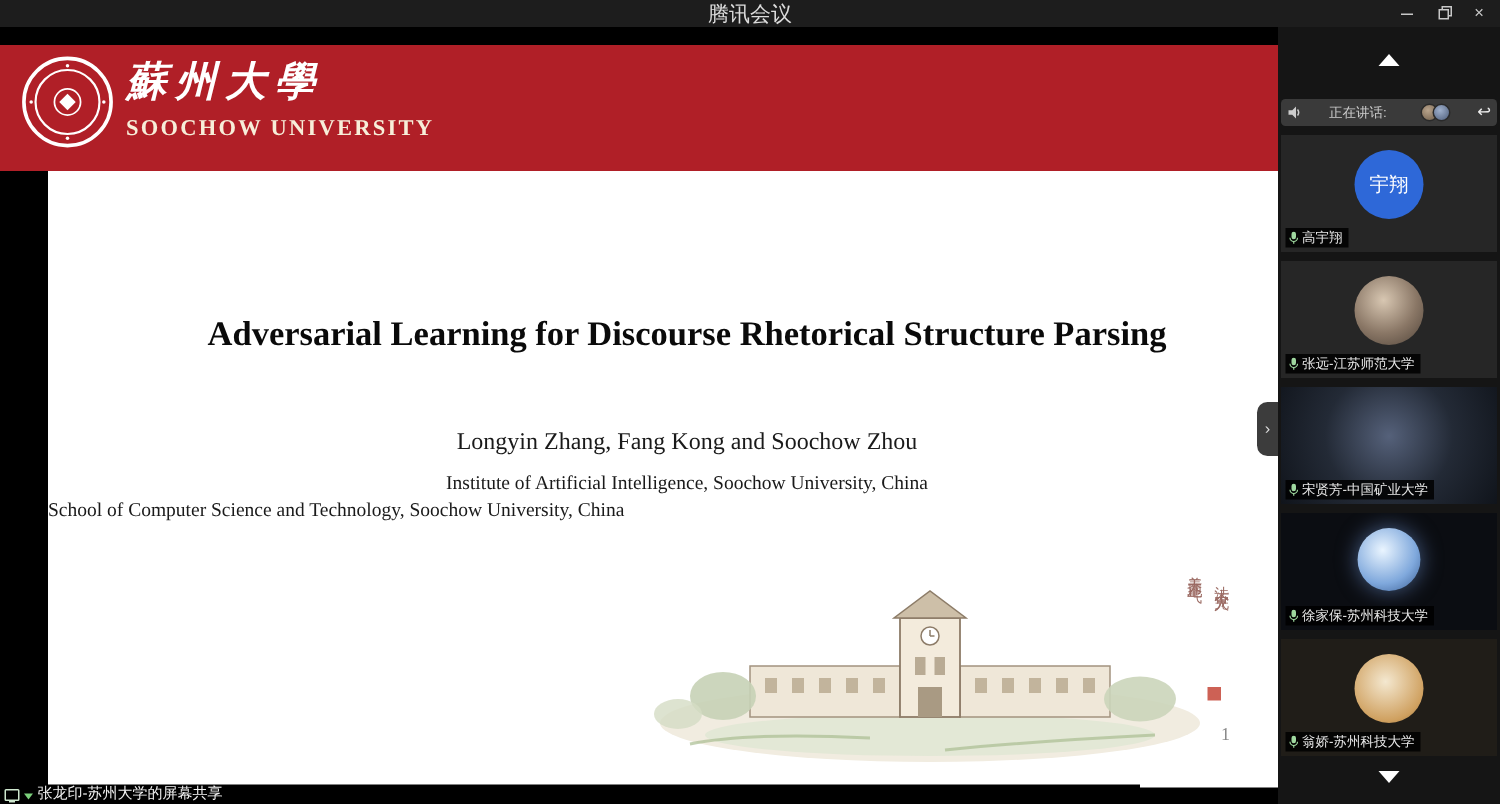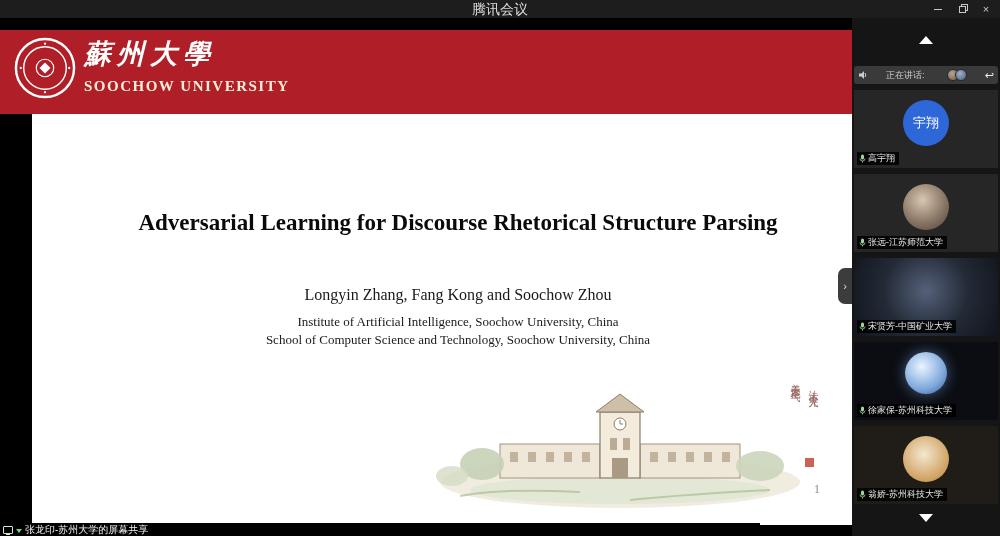--- a/index.html
+++ b/index.html
@@ -33,21 +33,21 @@
 
   
   .slide-body { position:absolute; left:0; top:96px; width:852px; height:411px; background:#ffffff;margin-left:32px; }
   .slide-title { position:absolute; left:0; top:96px; width:852px; text-align:center;
                  font-family:"Liberation Serif","DejaVu Serif",serif; font-weight:bold;
                  font-size:23px; color:#0a0a0a; }
   .authors { position:absolute; left:0; top:172px; width:852px; text-align:center;
              font-family:"Liberation Serif","DejaVu Serif",serif; font-size:16px; color:#1a1a1a; }
   .affil1 { position:absolute; left:0; top:200px; width:852px; text-align:center;
             font-family:"Liberation Serif","DejaVu Serif",serif; font-size:13px; color:#1a1a1a; }
-  .affil2 { position:absolute; left:0; top:218px; width:852px; text-align:center;
+  .affil2 { position:absolute; left:0; top:218px; width:852px; text-align:left;
             font-family:"Liberation Serif","DejaVu Serif",serif; font-size:13px; color:#1a1a1a; }
 
   .artwork { position:absolute; left:398px; top:258px; width:400px; height:140px; }
   .motto { position:absolute; top:4px; writing-mode:vertical-rl; font-family:"Liberation Serif","DejaVu Serif",serif;
            font-size:10px; color:#8a5148; letter-spacing:2px; opacity:.85; }
   .motto1 { right:28px; }
   .motto2 { right:10px; top:10px; }
   .seal-stamp { position:absolute; right:16px; top:86px; width:9px; height:9px; background:#c0392b; opacity:.8; }
   .page-num { position:absolute; left:782px; top:368px; font-family:"Liberation Serif","DejaVu Serif",serif;
               font-size:12px; color:#8a8a8a; }

